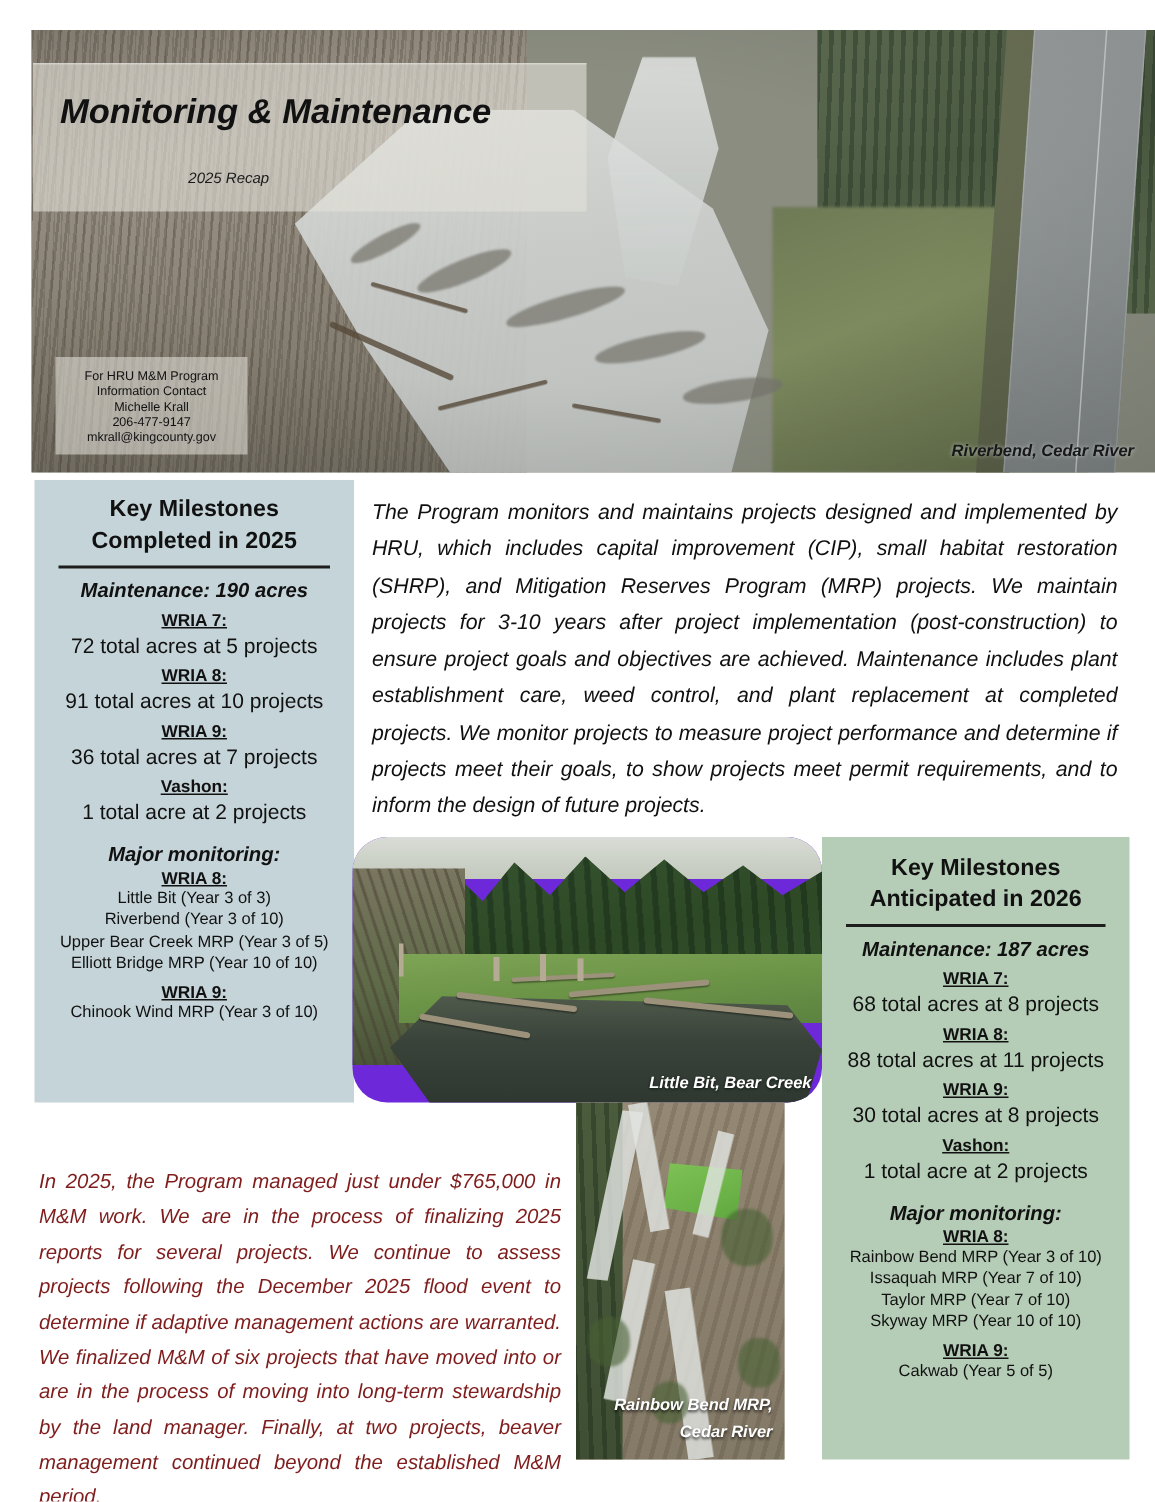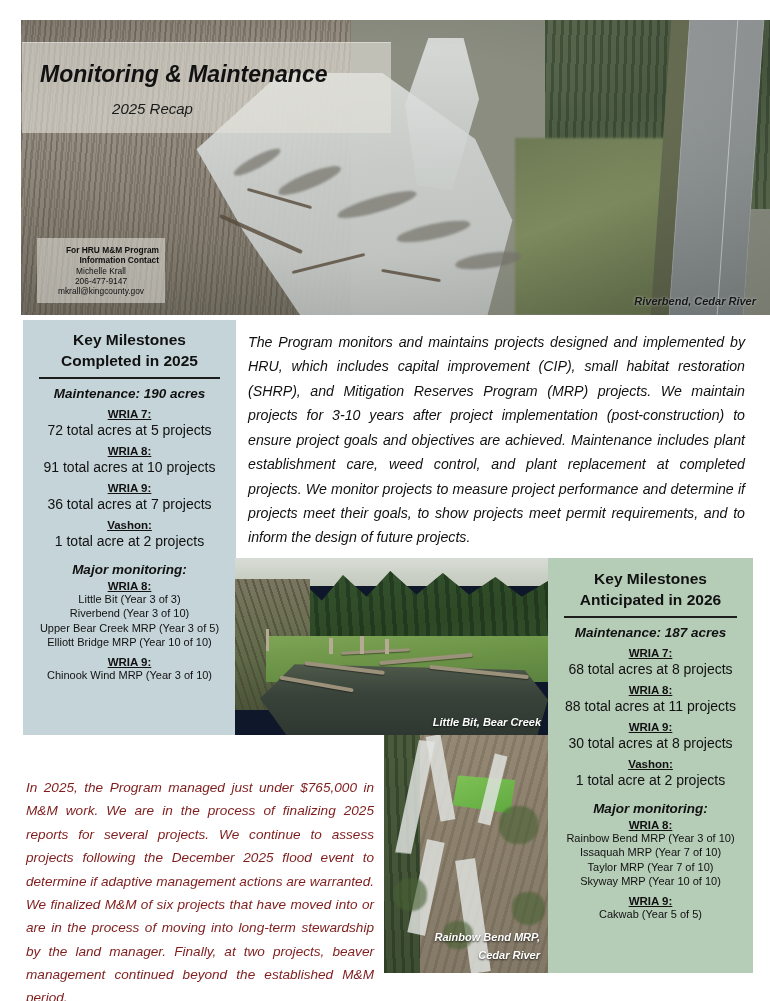--- a/index.html
+++ b/index.html
@@ -104,35 +104,35 @@
   }
   .title-sub1 {
     font-size: 23px; font-weight: bold; font-style: italic; color: #111;
     line-height: 1.2; margin-top: 4px; white-space: nowrap;
   }
   .title-sub2 {
     font-size: 23px; font-weight: bold; font-style: italic; color: #111;
     line-height: 1.2; white-space: nowrap;
   }
   .title-recap {
-    font-size: 15px; font-style: italic; color: #1a1a1a;
-    text-align: center; margin-top: 11px; padding-right: 110px;
+    font-size: 10px; font-style: italic; color: #1a1a1a;
+    text-align: center; margin-top: 25px; padding-right: 110px;
   }
 
   
   .contact-box {
     position: absolute;
     left: 16px; top: 218px;
     width: 128px;
     padding: 7px 6px 7px 6px;
     background: rgba(228,227,219,.56);
     text-align: center;
     line-height: 1.22;
   }
-  .contact-head { font-size: 8.4px; font-weight: bold; color: #111; text-align: right; }
+  .contact-head { font-size: 8.4px; font-weight: normal; color: #111; }
   .contact-line { font-size: 8.4px; color: #111; text-align: center; }
 
   .hero-caption {
     position: absolute;
     right: 14px; bottom: 8px;
     font-size: 11px; font-weight: bold; font-style: italic;
     color: #16181a;
     text-shadow: 0 0 3px rgba(255,255,255,.55);
   }
 
@@ -203,21 +203,22 @@
     text-align: justify;
     text-justify: inter-word;
   }
 
   
   .photo-mid {
     position: absolute;
     left: 235px; top: 558px;
     width: 313px; height: 177px;
     overflow: hidden;
-    background: #0f172a;
+    background: #6d28d9;
+    border-radius: 23px;
   }
   .pm-sky {
     position: absolute; left: 0; top: 0; width: 100%; height: 16%;
     background: linear-gradient(180deg, #d8dcd6, #c3c9bd);
   }
   .pm-trees {
     position: absolute; left: 16%; top: 4%; width: 84%; height: 56%;
     background:
       repeating-linear-gradient(86deg, rgba(28,50,28,.55) 0 4px, rgba(60,92,52,.3) 4px 11px),
       linear-gradient(170deg, #33502f 0%, #27401f 55%, #2d4a28 100%);
@@ -245,21 +246,21 @@
     font-size: 11px; font-weight: bold; font-style: italic;
     color: #ffffff;
     text-shadow: 0 1px 2px rgba(0,0,0,.75);
   }
   .pm-cap { right: 7px; bottom: 7px; }
 
   
   .photo-bot {
     position: absolute;
     left: 384px; top: 735px;
-    width: 164px; height: 238px;
+    width: 139px; height: 238px;
     overflow: hidden;
     background: #8a8070;
   }
   .pb-base {
     position: absolute; inset: 0;
     background:
       repeating-linear-gradient(105deg, rgba(110,96,78,.35) 0 3px, rgba(156,142,120,.18) 3px 9px),
       linear-gradient(165deg, #958a77 0%, #8a7f6c 40%, #7d7463 100%);
   }
   .pb-trees-l {

